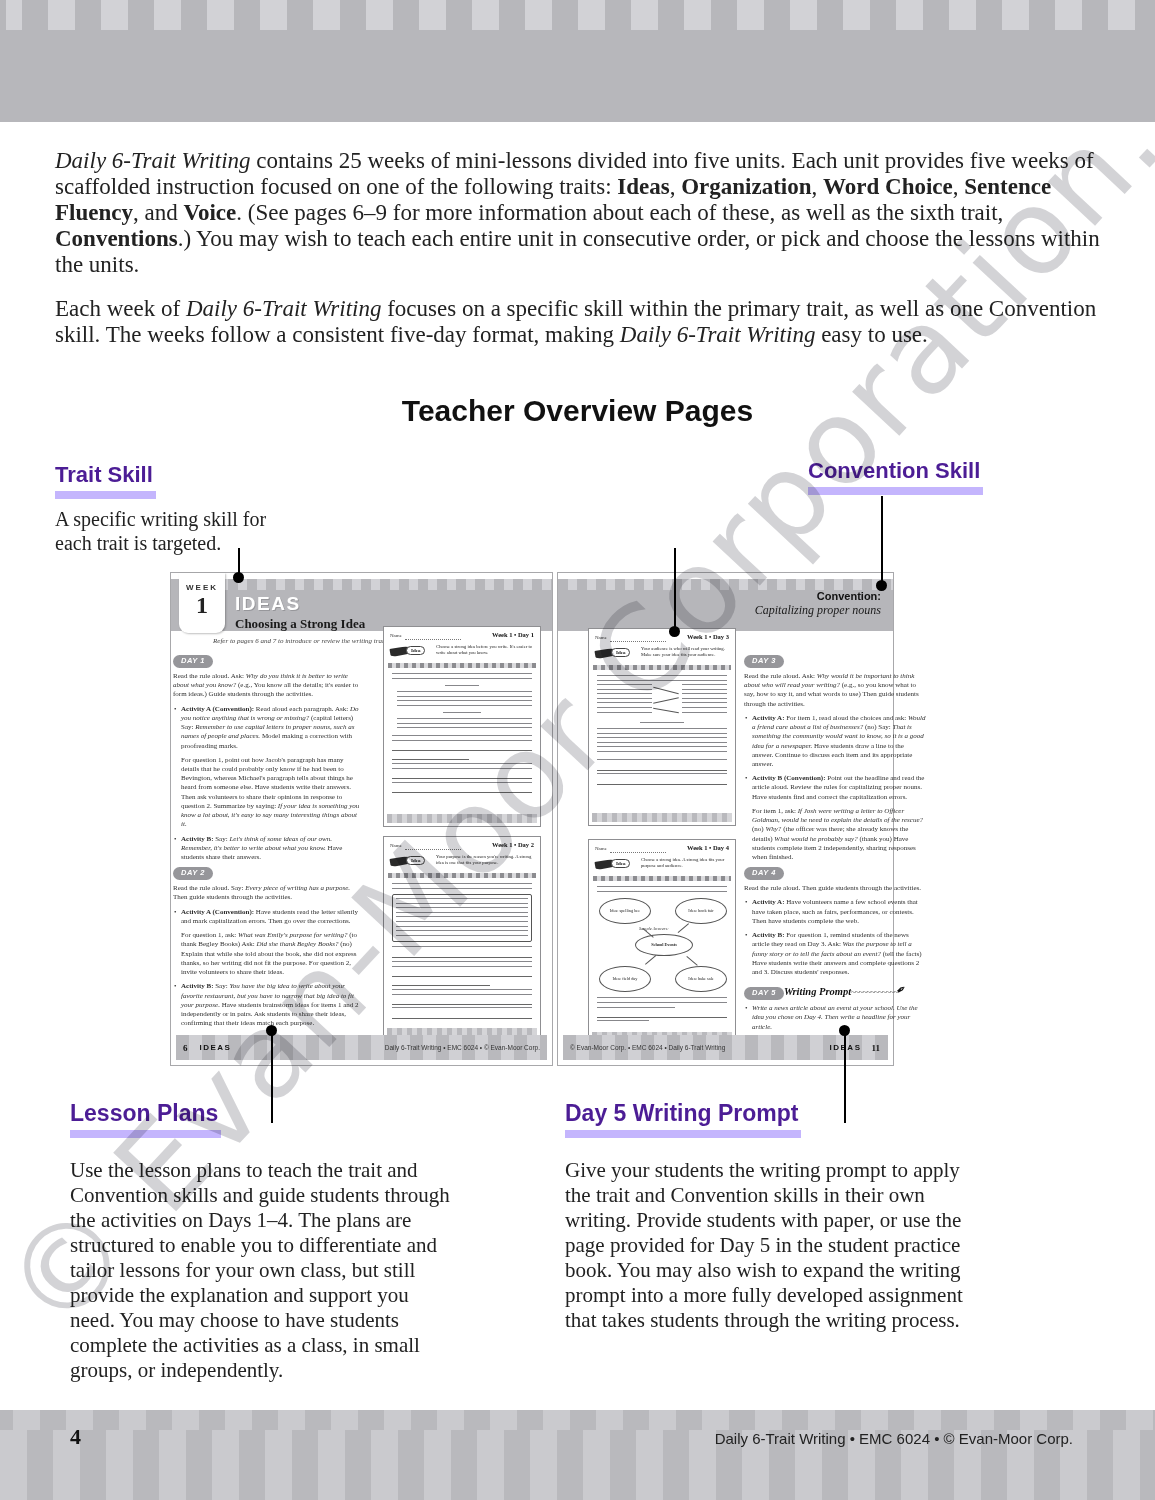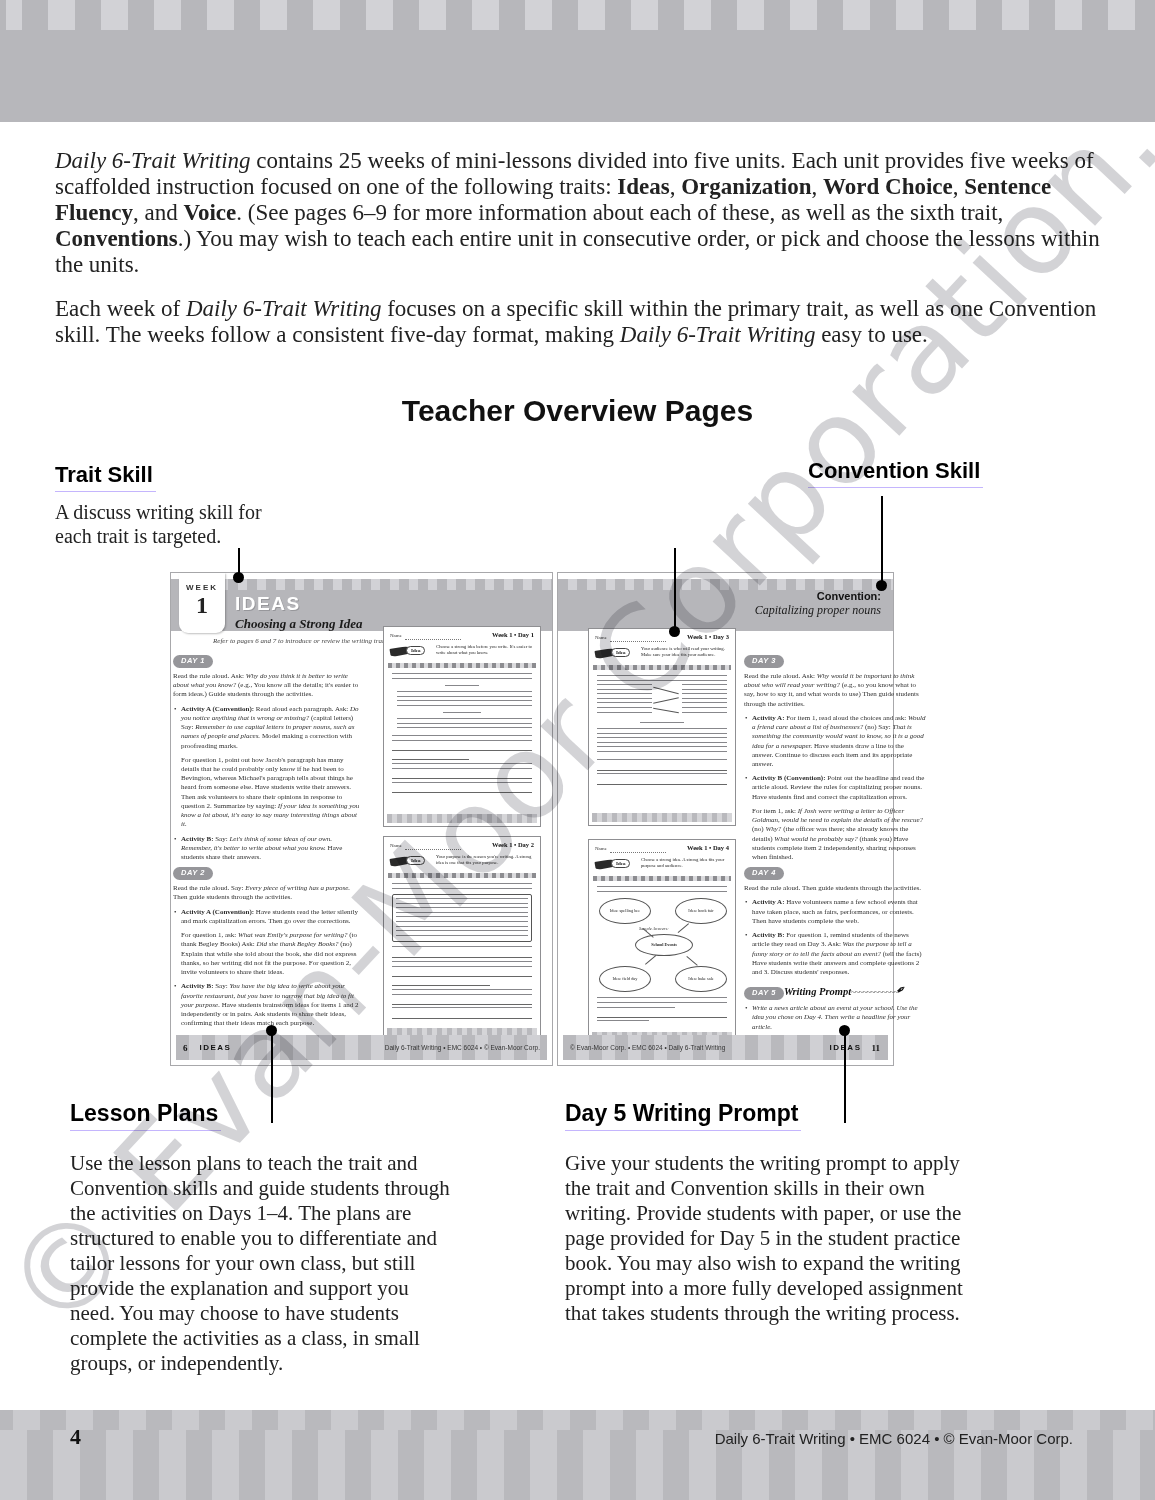--- a/index.html
+++ b/index.html
@@ -18,22 +18,22 @@
   
   .intro{position:absolute;left:55px;top:148px;width:1048px;font-size:23px;line-height:26px;}
   .intro p{margin:0 0 18px;}
 
   .ov-title{position:absolute;top:394px;left:0;width:100%;text-align:center;margin:0;
      font-family:"Liberation Sans",sans-serif;font-weight:bold;font-size:30px;color:#111;}
 
   
   .callout{position:absolute;}
   .callout h3{display:inline-block;margin:0;padding:0 3px 3px 0;
-     font-family:"Liberation Sans",sans-serif;font-weight:bold;font-size:22px;color:#000000;
-     border-bottom:1px solid #c4b5fd;}
+     font-family:"Liberation Sans",sans-serif;font-weight:bold;font-size:22px;color:#4c1d95;
+     border-bottom:8px solid #c4b5fd;}
   .callout .desc{margin-top:9px;font-size:20px;line-height:23.5px;color:#222;}
   .b-callout h3{font-size:23px;}
   .b-callout .desc{margin-top:20px;font-size:21px;line-height:25px;}
 
   
   .cline{position:absolute;width:2px;background:#000;z-index:20;}
   .cdot{position:absolute;width:11px;height:11px;border-radius:50%;background:#000;z-index:21;}
 
   
   .figure{position:absolute;left:170px;top:572px;width:770px;height:496px;z-index:5;}
@@ -43,21 +43,21 @@
   .pg-band{position:absolute;left:0;top:6px;right:0;height:52px;background:#b6b6ba;}
   .pg-band .bsq{position:absolute;left:0;top:0;right:0;height:11px;
      background:repeating-linear-gradient(90deg,transparent 0 10px,#d2d2d6 10px 19px);}
   .week-tab{position:absolute;left:8px;top:0;width:46px;height:60px;background:#fff;
      border-radius:0 0 9px 9px;text-align:center;box-shadow:1px 1px 2px rgba(0,0,0,.25);z-index:2;}
   .week-tab .wk{display:block;margin-top:10px;font-family:"Liberation Sans",sans-serif;
      font-weight:bold;font-size:8px;letter-spacing:2px;color:#333;}
   .week-tab .num{display:block;font-size:24px;font-weight:bold;color:#222;line-height:1;margin-top:1px;}
   .trait-title{position:absolute;left:64px;top:14px;font-family:"Liberation Sans",sans-serif;
      font-weight:bold;font-size:19px;color:#fff;letter-spacing:1.5px;text-shadow:1px 1px 0 #97979b;}
-  .trait-sub{position:absolute;left:64px;top:37px;font-style:italic;font-weight:bold;font-size:13px;color:#1a1a1a;}
+  .trait-sub{position:absolute;left:64px;top:37px;font-weight:bold;font-size:13px;color:#1a1a1a;}
   .conv-label{position:absolute;right:12px;top:11px;text-align:right;}
   .conv-label .c1{display:block;font-family:"Liberation Sans",sans-serif;font-weight:bold;font-size:11px;color:#111;}
   .conv-label .c2{display:block;font-style:italic;font-size:12px;color:#1a1a1a;margin-top:1px;}
   .refer{position:absolute;left:42px;top:64px;font-style:italic;font-size:7px;color:#444;}
 
   .col{position:absolute;top:78px;bottom:34px;font-size:7px;line-height:1.32;color:#2e2e2e;overflow:hidden;}
   .colL{left:2px;width:190px;}
   .colR{left:186px;width:182px;}
   .col p{margin:0 0 5px;}
   .col .ind{padding-left:8px;}
@@ -138,21 +138,21 @@
 
   <div class="intro">
     <p><span style="font-style: italic;">Daily 6-Trait Writing</span><span> contains 25 weeks of mini-lessons divided into five units. Each unit provides five weeks of scaffolded instruction focused on one of the following traits: </span><span style="font-weight: bold;">Ideas</span><span>, </span><span style="font-weight: bold;">Organization</span><span>, </span><span style="font-weight: bold;">Word Choice</span><span>, </span><span style="font-weight: bold;">Sentence Fluency</span><span>, and </span><span style="font-weight: bold;">Voice</span><span>. (See pages 6–9 for more information about each of these, as well as the sixth trait, </span><span style="font-weight: bold;">Conventions</span><span>.) You may wish to teach each entire unit in consecutive order, or pick and choose the lessons within the units.</span></p>
     <p><span>Each week of </span><span style="font-style: italic;">Daily 6-Trait Writing</span><span> focuses on a specific skill within the primary trait, as well as one Convention skill. The weeks follow a consistent five-day format, making </span><span style="font-style: italic;">Daily 6-Trait Writing</span><span> easy to use.</span></p>
   </div>
 
   <h2 class="ov-title">Teacher Overview Pages</h2>
 
   <div class="callout" style="left:55px;top:462px;width:245px;">
     <h3>Trait Skill</h3>
-    <div class="desc">A discuss writing skill for each trait is targeted.</div>
+    <div class="desc">A specific writing skill for each trait is targeted.</div>
   </div>
   <div class="callout" style="left:808px;top:458px;width:210px;">
     <h3>Convention Skill</h3>
   </div>
 
   <div class="cline" style="left:238px;top:548px;height:30px;"></div>
   <div class="cdot" style="left:233px;top:572px;"></div>
   <div class="cline" style="left:674px;top:548px;height:84px;"></div>
   <div class="cdot" style="left:669px;top:626px;"></div>
   <div class="cline" style="left:881px;top:496px;height:90px;"></div>

